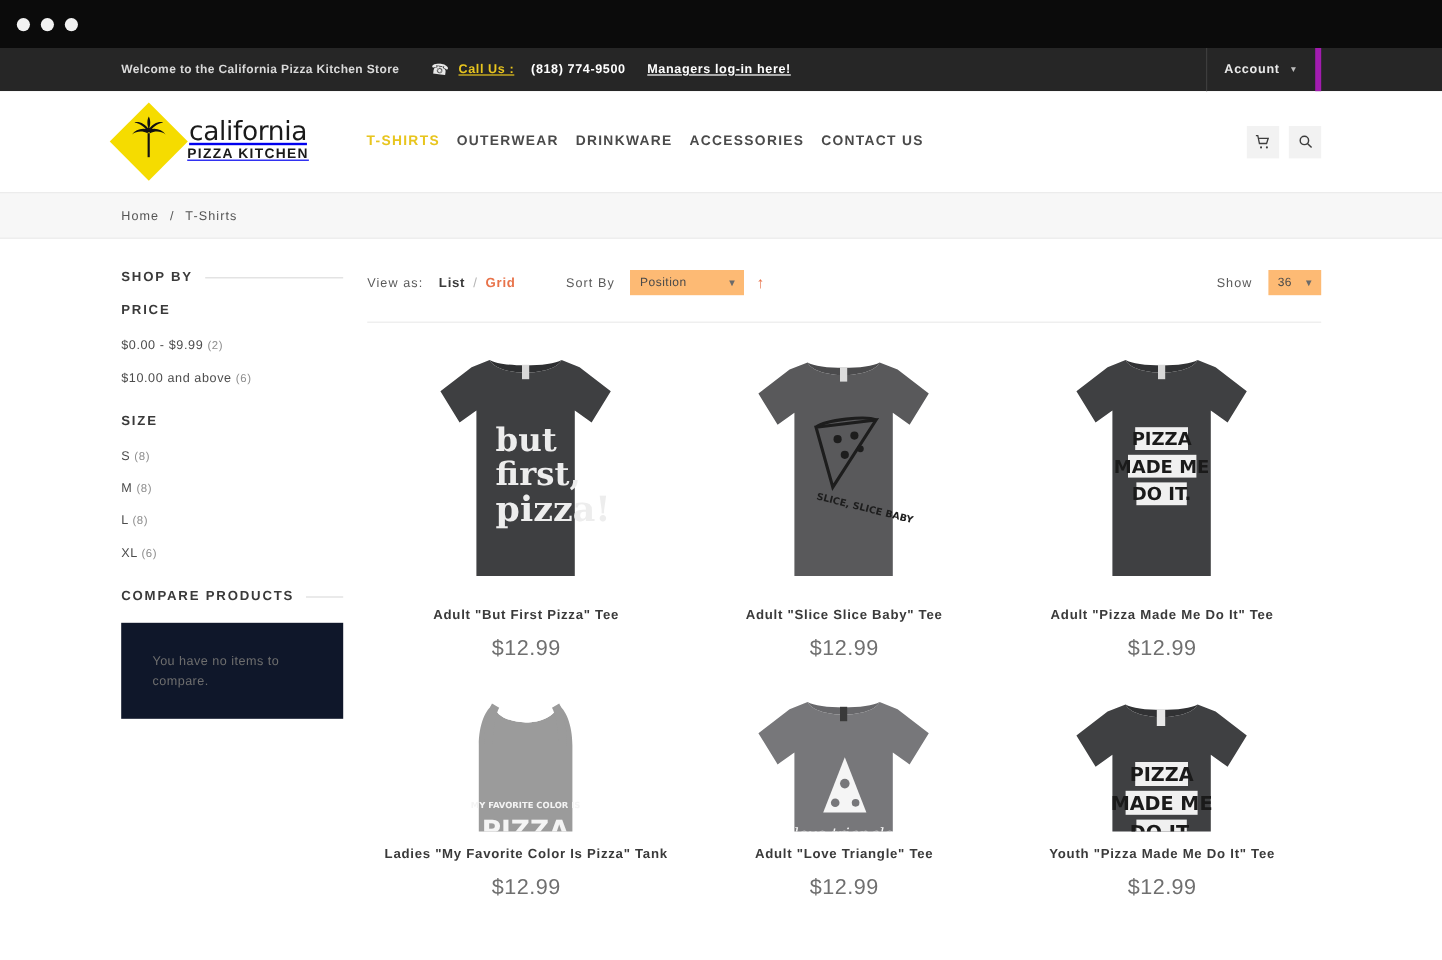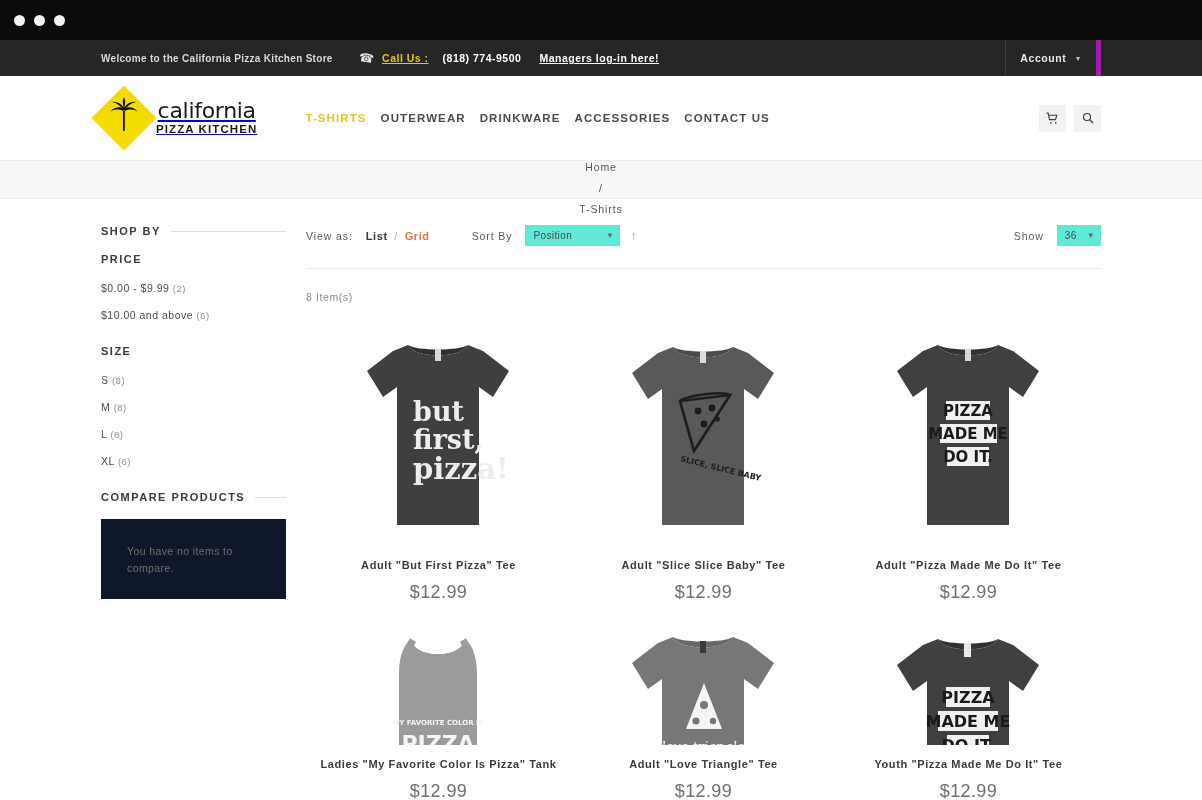--- a/index.html
+++ b/index.html
@@ -59,21 +59,21 @@
   .nav a.active { color: #e8c51e; }
 
   .header-actions { margin-left: auto; display: flex; gap: 8px; }
   .icon-btn {
     width: 27px; height: 27px; background: #f2f2f2; display: flex;
     align-items: center; justify-content: center; color: #3d3d3d;
   }
 
   
   .crumb-band { background: #f7f7f7; border-top: 1px solid #ececec; border-bottom: 1px solid #ececec; height: 39px; }
-  .crumb-inner { width: 1000px; margin: 0 auto; height: 100%; display: flex; align-items: center; gap: 9px; flex-direction: column; }
+  .crumb-inner { width: 1000px; margin: 0 auto; height: 100%; display: flex; align-items: center; gap: 9px; }
   .crumb-inner a, .crumb-inner span {
     font-size: 10.5px; color: #555; letter-spacing: .9px; text-decoration: none;
   }
   .crumb-sep { color: #9a9a9a; }
 
   
   .main { width: 1000px; margin: 0 auto; display: flex; padding-top: 26px; }
   .sidebar { width: 185px; flex: none; }
 
   .block-title {
@@ -104,35 +104,35 @@
     display: flex; align-items: center; padding-bottom: 22px;
     border-bottom: 1px solid #ececec;
   }
   .tb-label { font-size: 10.5px; color: #5a5a5a; letter-spacing: .9px; margin-right: 13px; }
   .view-links { font-size: 11px; color: #3a3a3a; font-weight: bold; letter-spacing: .6px; }
   .view-links a { text-decoration: none; color: #3a3a3a; }
   .view-links .sep { color: #b5b5b5; font-weight: normal; margin: 0 3px; }
   .view-links .current { color: #e8734a; }
   .sort-group { display: flex; align-items: center; margin-left: 42px; }
   .select {
-    background: #5eead4; height: 21px; min-width: 95px; display: flex;
+    background: #fdba74; height: 21px; min-width: 95px; display: flex;
     align-items: center; justify-content: space-between; padding: 0 6px 0 8px;
     font-size: 10px; color: #4a4a4a; letter-spacing: .4px;
   }
   .select .arrow { font-size: 8px; color: #6a6a6a; margin-left: 10px; }
   .sort-dir { color: #e8734a; font-size: 13px; margin-left: 10px; line-height: 1; }
   .show-group { margin-left: auto; display: flex; align-items: center; }
   .select.small { min-width: 38px; }
 
   .count-row { padding: 22px 0 18px; font-size: 10.5px; color: #8c8c8c; letter-spacing: .6px; }
 
   .grid { display: flex; flex-wrap: wrap; }
   .product { width: 33.333%; text-align: center; padding-bottom: 22px; }
   .product-img {
-    height: 225px; display: flex; align-items: center; justify-content: center;
+    height: 225px; display: flex; align-items: flex-end; justify-content: center;
   }
   .product-name {
     font-size: 11px; font-weight: bold; color: #3a3a3a; letter-spacing: .6px;
     line-height: 1.35; padding: 0 14px; margin-top: 12px;
   }
   .product-price { font-size: 18px; color: #6f6f6f; margin-top: 9px; letter-spacing: .4px; }
 
   .row2 .product-img { height: 120px; align-items: flex-start; overflow: hidden; }
 </style>
 </head>
@@ -288,21 +288,20 @@
 
         <span class="show-group">
           <span class="tb-label">Show</span>
           <span class="select small">
             <span>36</span>
             <span class="arrow">▼</span>
           </span>
         </span>
       </div>
 
-      <div class="count-row">8 Item(s)</div>
 
       <div class="grid">
 
         <div class="product">
           <div class="product-img">
             <svg width="170" height="210" viewBox="0 0 170 210">
               <path d="M55 16 L40 22 L14 42 L30 68 L44 58 L44 196 L126 196 L126 58 L140 68 L156 42 L130 22 L115 16 C108 30 62 30 55 16 Z" fill="#3e3f41"></path>
               <path d="M55 16 C62 30 108 30 115 16 C106 22 64 22 55 16 Z" fill="#2e2f31"></path>
               <rect x="82" y="20" width="6" height="12" fill="#d8d8d8"></rect>
               <g fill="#ededed" font-family="DejaVu Serif, serif" font-weight="bold">

